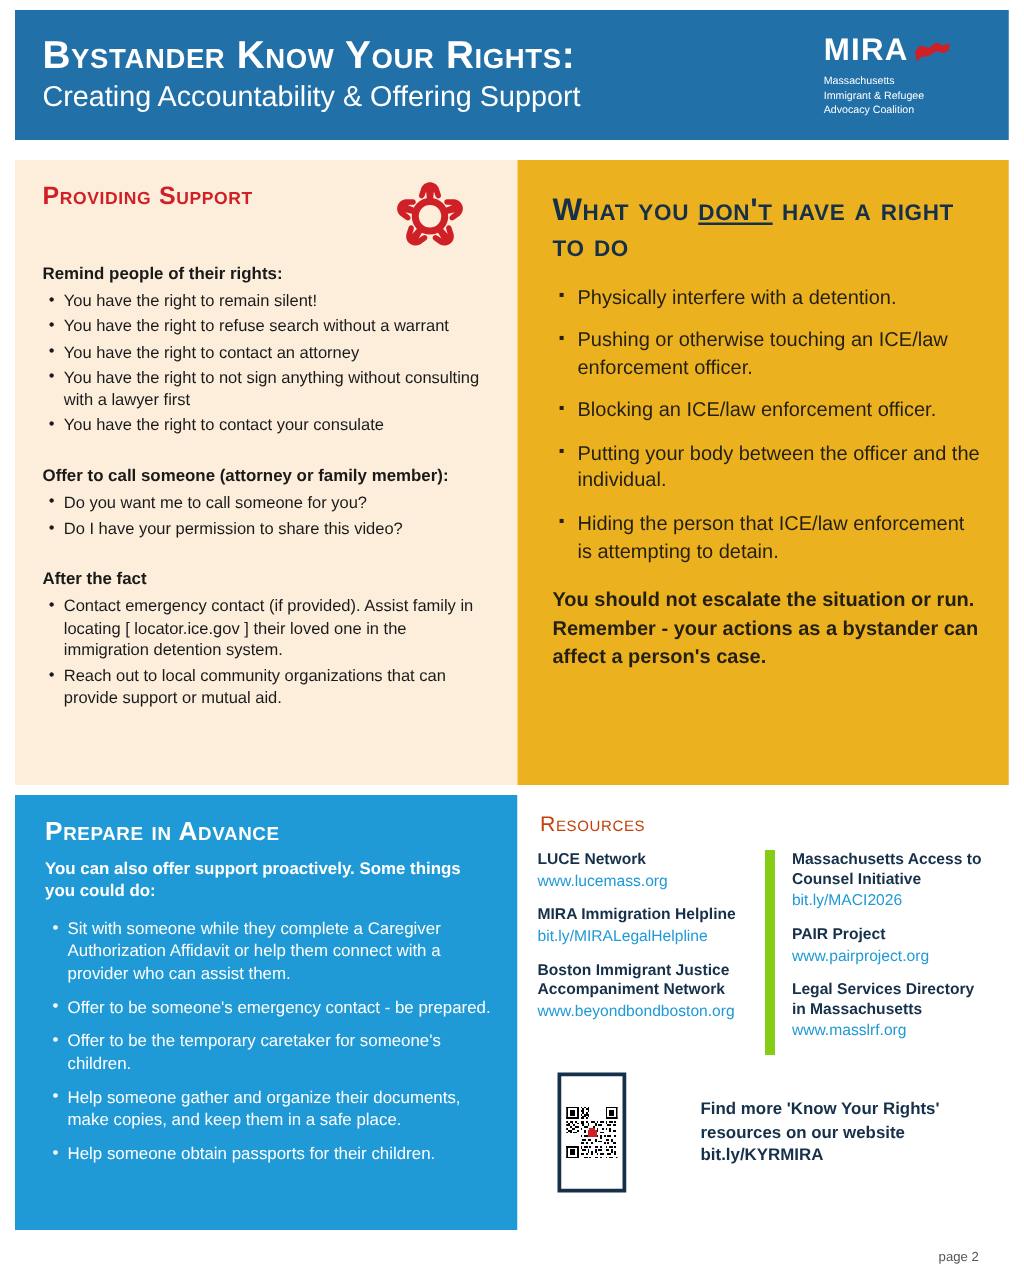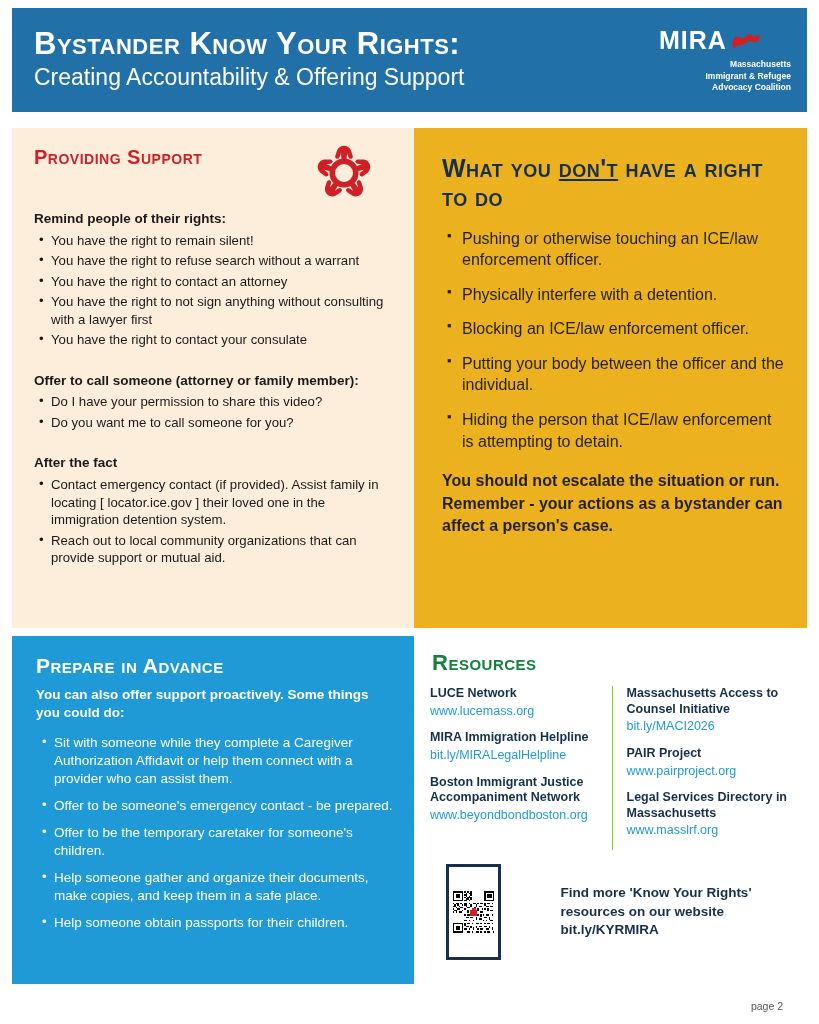--- a/index.html
+++ b/index.html
@@ -64,23 +64,22 @@
   .mass-shape {
     display: inline-block;
     width: 28px; height: 22px;
     background: #cf2027;
     clip-path: polygon(0% 55%, 14% 30%, 40% 38%, 62% 18%, 78% 30%, 100% 22%, 96% 50%, 80% 58%, 62% 50%, 40% 68%, 18% 72%, 6% 88%);
   }
   .logo-lines {
     margin-top: 4px;
     font-size: 8.5px;
     line-height: 1.35;
-    font-weight: bold;
-    color: #ffffff;
-    text-align: right;
+    font-weight: normal;
+    color: #ffffff;
   }
 
   
   .panel-support {
     position: absolute;
     left: 12px; top: 128px;
     width: 402px; height: 500px;
     background: #fdeedc;
     padding: 18px 20px 6px 22px;
   }
@@ -127,23 +126,23 @@
   .h-dark u { text-decoration: underline; }
   .h-white {
     color: #ffffff;
     font-size: 21px;
     font-weight: bold;
     font-variant: small-caps;
     letter-spacing: 0.5px;
     margin: 0 0 8px 0;
   }
   .h-navy {
-    color: #15803d;
-    font-size: 22px;
-    font-weight: bold;
+    color: #c2410c;
+    font-size: 17px;
+    font-weight: normal;
     font-variant: small-caps;
     letter-spacing: 0.5px;
     margin: 0 0 10px 2px;
   }
 
   .support-head-row {
     display: flex;
     align-items: flex-start;
     justify-content: space-between;
   }
@@ -234,21 +233,21 @@
   
   .res-cols {
     display: flex;
     gap: 0;
   }
   .res-col {
     width: 50%;
     padding-right: 0;
   }
   .res-col.right {
-    border-left: 1px solid #84cc16;
+    border-left: 8px solid #84cc16;
     padding-left: 14px;
   }
   .res-name {
     font-size: 12.5px;
     font-weight: bold;
     color: #16304a;
     line-height: 1.25;
     margin-bottom: 2px;
   }
   .res-link {
@@ -342,38 +341,38 @@
       <li>You have the right to refuse search without a warrant</li>
       <li>You have the right to contact an attorney</li>
       <li>You have the right to not sign anything without consulting with a lawyer first</li>
       <li>You have the right to contact your consulate</li>
     </ul>
 
     <div class="gap"></div>
 
     <div class="lead">Offer to call someone (attorney or family member):</div>
     <ul class="bul">
+      <li>Do you want me to call someone for you?</li>
       <li>Do I have your permission to share this video?</li>
-      <li>Do you want me to call someone for you?</li>
     </ul>
 
     <div class="gap"></div>
 
     <div class="lead">After the fact</div>
     <ul class="bul">
       <li>Contact emergency contact (if provided). Assist family in locating [ locator.ice.gov ] their loved one in the immigration detention system.</li>
       <li>Reach out to local community organizations that can provide support or mutual aid.</li>
     </ul>
   </div>
 
   <div class="panel-right">
     <div class="h-dark"><span>What you </span><u>don't</u><span> have a right to do</span></div>
     <ul class="bul-right">
+      <li>Physically interfere with a detention.</li>
       <li>Pushing or otherwise touching an ICE/law enforcement officer.</li>
-      <li>Physically interfere with a detention.</li>
       <li>Blocking an ICE/law enforcement officer.</li>
       <li>Putting your body between the officer and the individual.</li>
       <li>Hiding the person that ICE/law enforcement is attempting to detain.</li>
     </ul>
     <div class="note-bold">You should not escalate the situation or run. Remember - your actions as a bystander can affect a person's case.</div>
   </div>
 
   <div class="panel-prepare">
     <div class="h-white">Prepare in Advance</div>
     <div class="prep-lead">You can also offer support proactively. Some things you could do:</div>

